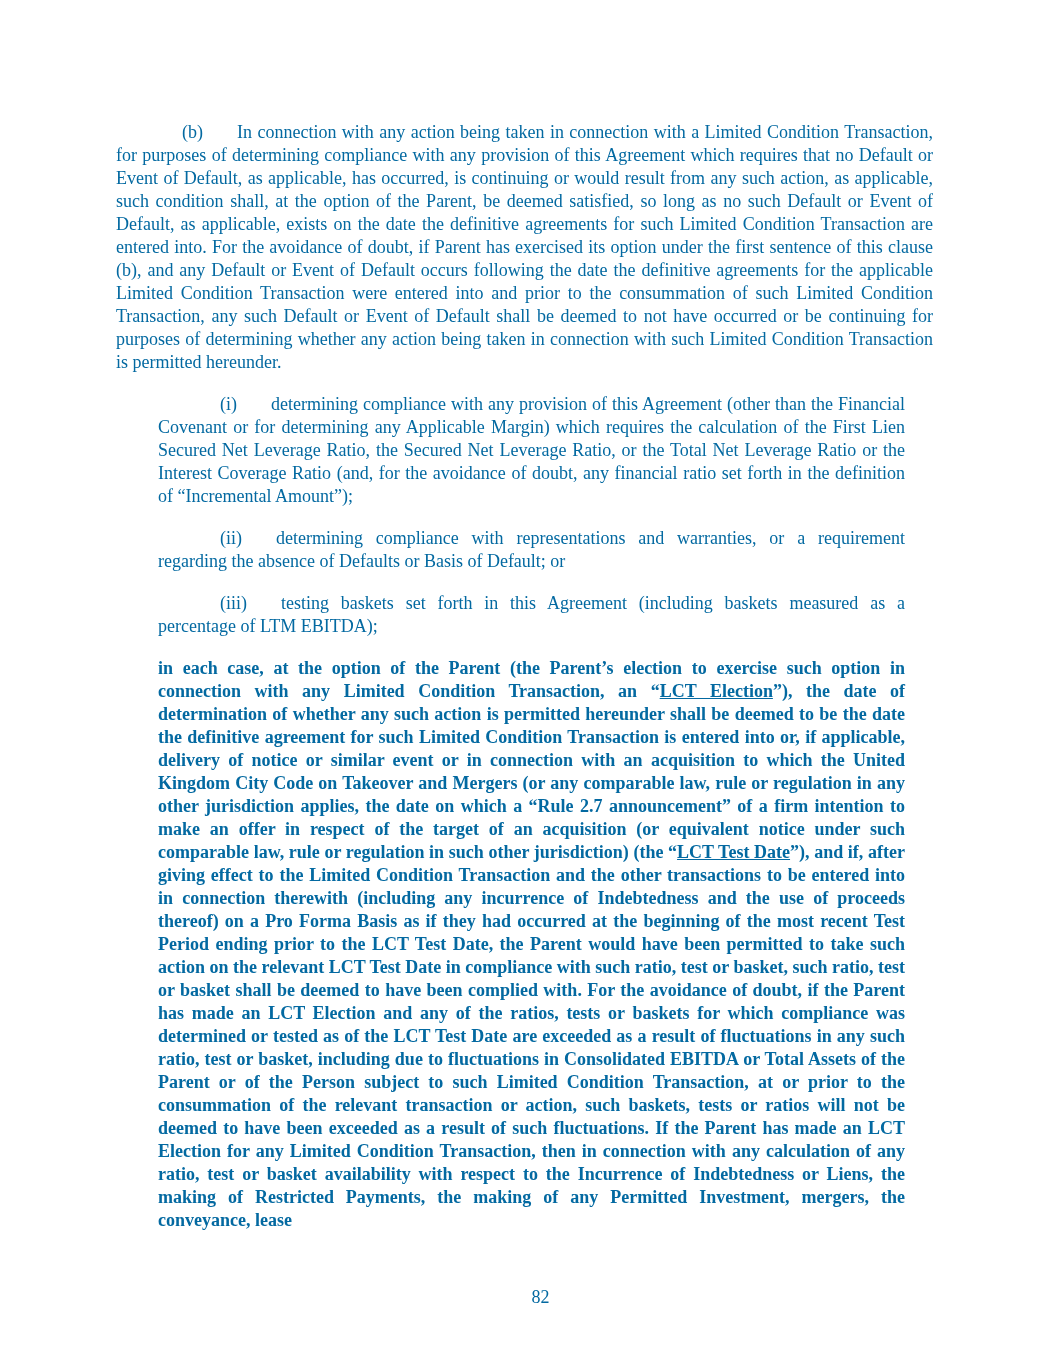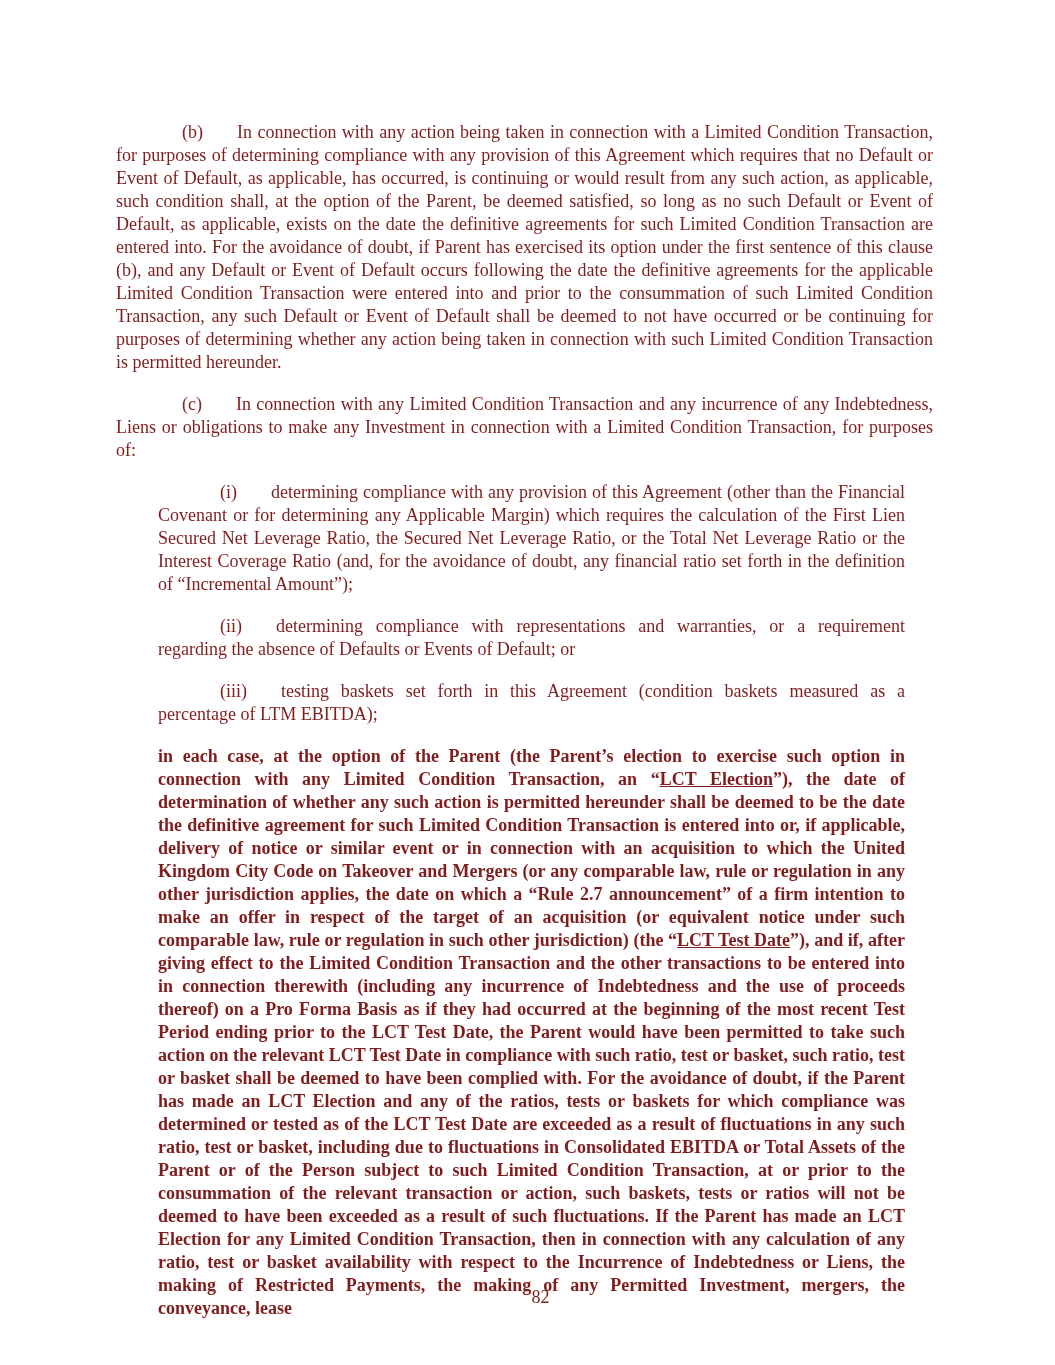--- a/index.html
+++ b/index.html
@@ -1,21 +1,21 @@
 <!DOCTYPE html>
 <html><head>
 <meta charset="utf-8">
 <style>
   html, body { margin: 0; padding: 0; background: #ffffff; }
   .page {
     position: relative;
     width: 1055px;
     height: 1365px;
     background: #ffffff;
-    color: #7f1d1d;
+    color: #0369a1;
     font-family: "Liberation Serif", serif;
     font-size: 18px;
     line-height: 23px;
     overflow: hidden;
   }
   .content {
     position: absolute;
     top: 121px;
     left: 116px;
     width: 817px;
@@ -51,23 +51,22 @@
     margin-left: 26px;
   }
 </style>
 </head>
 <body>
 
 <div class="page">
   <div class="content">
     <div id="paragraphs">
         <p class="para"><span>(b)</span><span class="tab"></span><span>In connection with any action being taken in connection with a Limited Condition Transaction, for purposes of determining compliance with any provision of this Agreement which requires that no Default or Event of Default, as applicable, has occurred, is continuing or would result from any such action, as applicable, such condition shall, at the option of the Parent, be deemed satisfied, so long as no such Default or Event of Default, as applicable, exists on the date the definitive agreements for such Limited Condition Transaction are entered into. For the avoidance of doubt, if Parent has exercised its option under the first sentence of this clause (b), and any Default or Event of Default occurs following the date the definitive agreements for the applicable Limited Condition Transaction were entered into and prior to the consummation of such Limited Condition Transaction, any such Default or Event of Default shall be deemed to not have occurred or be continuing for purposes of determining whether any action being taken in connection with such Limited Condition Transaction is permitted hereunder.</span></p>
-        <p class="para"><span>(c)</span><span class="tab"></span><span>In connection with any Limited Condition Transaction and any incurrence of any Indebtedness, Liens or obligations to make any Investment in connection with a Limited Condition Transaction, for purposes of:</span></p>
         <p class="para sub"><span>(i)</span><span class="tab"></span><span>determining compliance with any provision of this Agreement (other than the Financial Covenant or for determining any Applicable Margin) which requires the calculation of the First Lien Secured Net Leverage Ratio, the Secured Net Leverage Ratio, or the Total Net Leverage Ratio or the Interest Coverage Ratio (and, for the avoidance of doubt, any financial ratio set forth in the definition of “Incremental Amount”);</span></p>
-        <p class="para sub"><span>(ii)</span><span class="tab"></span><span>determining compliance with representations and warranties, or a requirement regarding the absence of Defaults or Events of Default; or</span></p>
-        <p class="para sub"><span>(iii)</span><span class="tab"></span><span>testing baskets set forth in this Agreement (condition baskets measured as a percentage of LTM EBITDA);</span></p>
+        <p class="para sub"><span>(ii)</span><span class="tab"></span><span>determining compliance with representations and warranties, or a requirement regarding the absence of Defaults or Basis of Default; or</span></p>
+        <p class="para sub"><span>(iii)</span><span class="tab"></span><span>testing baskets set forth in this Agreement (including baskets measured as a percentage of LTM EBITDA);</span></p>
         <p class="para sub flush"><span>in each case, at the option of the Parent (the Parent’s election to exercise such option in connection with any Limited Condition Transaction, an “</span><span class="underline">LCT Election</span><span>”), the date of determination of whether any such action is permitted hereunder shall be deemed to be the date the definitive agreement for such Limited Condition Transaction is entered into or, if applicable, delivery of notice or similar event or in connection with an acquisition to which the United Kingdom City Code on Takeover and Mergers (or any comparable law, rule or regulation in any other jurisdiction applies, the date on which a “Rule 2.7 announcement” of a firm intention to make an offer in respect of the target of an acquisition (or equivalent notice under such comparable law, rule or regulation in such other jurisdiction) (the “</span><span class="underline">LCT Test Date</span><span>”), and if, after giving effect to the Limited Condition Transaction and the other transactions to be entered into in connection therewith (including any incurrence of Indebtedness and the use of proceeds thereof) on a Pro Forma Basis as if they had occurred at the beginning of the most recent Test Period ending prior to the LCT Test Date, the Parent would have been permitted to take such action on the relevant LCT Test Date in compliance with such ratio, test or basket, such ratio, test or basket shall be deemed to have been complied with.  For the avoidance of doubt, if the Parent has made an LCT Election and any of the ratios, tests or baskets for which compliance was determined or tested as of the LCT Test Date are exceeded as a result of fluctuations in any such ratio, test or basket, including due to fluctuations in Consolidated EBITDA or Total Assets of the Parent or of the Person subject to such Limited Condition Transaction, at or prior to the consummation of the relevant transaction or action, such baskets, tests or ratios will not be deemed to have been exceeded as a result of such fluctuations.  If the Parent has made an LCT Election for any Limited Condition Transaction, then in connection with any calculation of any ratio, test or basket availability with respect to the Incurrence of Indebtedness or Liens, the making of Restricted Payments, the making of any Permitted Investment, mergers, the conveyance, lease</span></p>
       </div>
   </div>
   <div class="footer">
     <span>82</span>
   </div>
 </div>
 
 </body></html>

